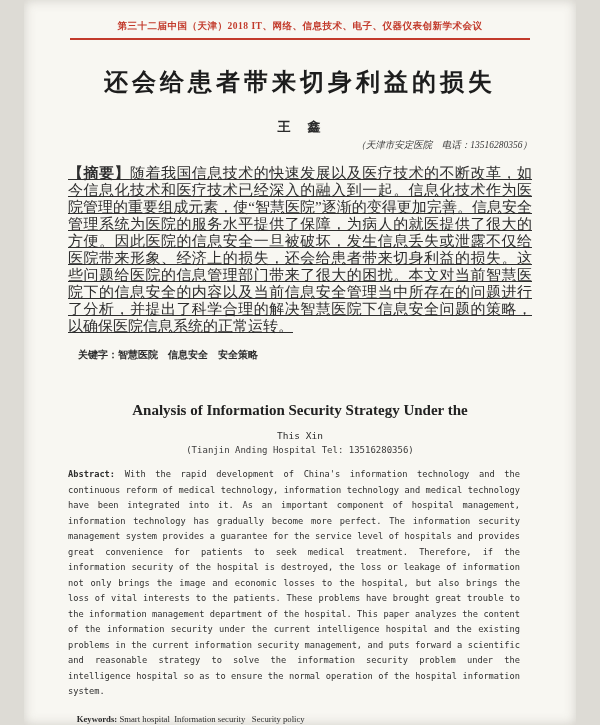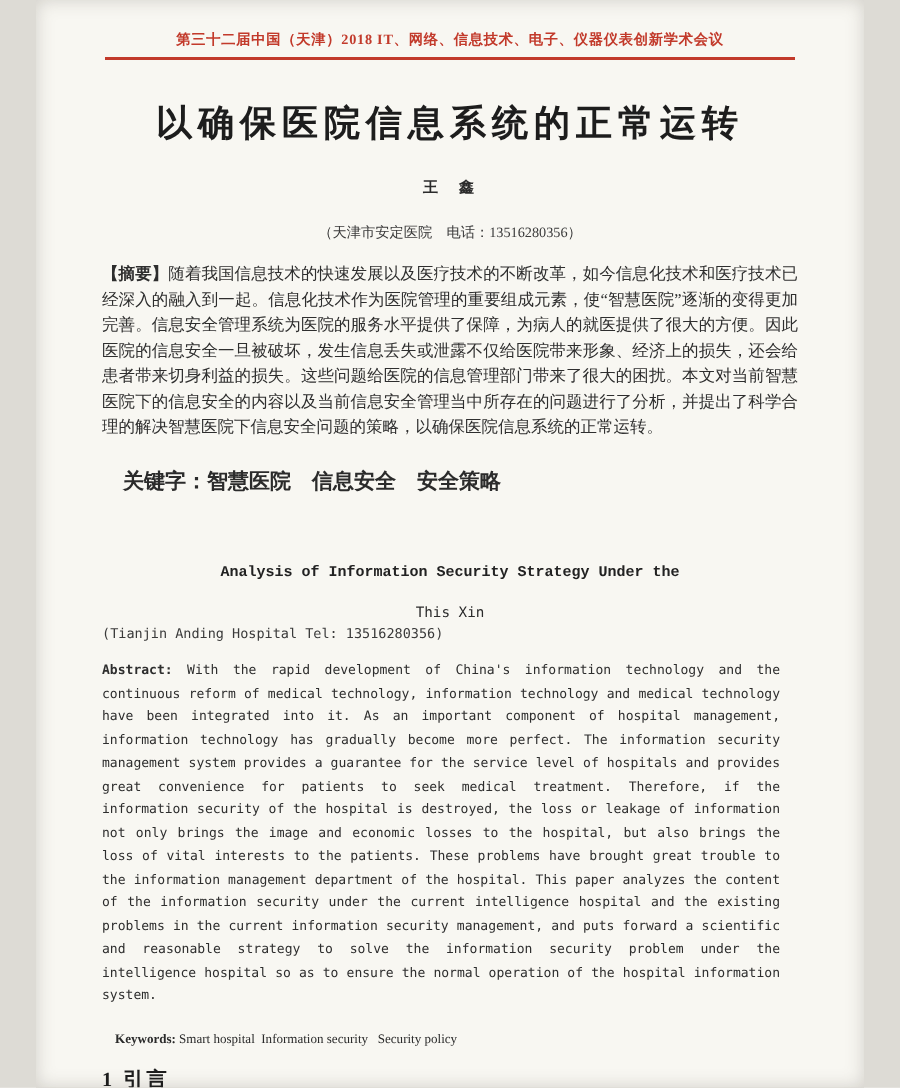--- a/index.html
+++ b/index.html
@@ -33,61 +33,64 @@
     margin: 26px 0 0 0;
     text-align: center;
     font-size: 24px;
     font-weight: 700;
     letter-spacing: 4px;
     color: #1d1d1d;
   }
   .author {
     margin-top: 20px;
     text-align: center;
-    font-size: 10px;
+    font-size: 13px;
     font-weight: 600;
     letter-spacing: 2px;
   }
   .affiliation {
-    margin-top: 17px;
-    text-align: center;
+    margin-top: 3px;
+    text-align: right;
     font-size: 9.5px;
     color: #3a3a3a;
+    font-style: italic;
   }
   .abstract {
     margin: 13px 0 0 0;
-    font-size: 11px;
+    font-size: 15px;
     line-height: 17px;
     text-align: justify;
     color: #2e2e2e;
+    text-decoration: underline;
   }
   .abstract-label { font-weight: 700; }
   .keywords {
     margin: 2px 0 0 0;
-    font-size: 14px;
+    font-size: 10px;
     font-weight: 700;
     white-space: pre-wrap;
   }
   .en-title {
     margin: 22px 0 0 0;
     text-align: center;
-    font-family: Liberation Mono, monospace;
-    font-size: 10px;
+    font-family: Liberation Serif, serif;
+    font-size: 15px;
     font-weight: 700;
     line-height: 30px;
     color: #222;
   }
   .en-author {
     margin-top: 5px;
     text-align: center;
     font-family: "DejaVu Sans Mono", "Liberation Mono", monospace;
     font-size: 9.5px;
   }
   .en-affiliation {
     margin-top: 4px;
+    text-align: center;
     font-family: "DejaVu Sans Mono", "Liberation Mono", monospace;
     font-size: 9px;
     color: #3a3a3a;
   }
   .en-abstract {
     margin: 12px 12px 0 0;
     font-family: "DejaVu Sans Mono", "Liberation Mono", monospace;
     font-size: 8.7px;
     line-height: 15.5px;
     text-align: justify;
@@ -118,21 +121,21 @@
   }
 </style>
 </head>
 <body>
 
 <div class="page">
 
   <div class="conf-title">第三十二届中国（天津）2018 IT、网络、信息技术、电子、仪器仪表创新学术会议</div>
   <hr class="conf-rule">
 
-  <h1 class="title">以确保医院信息系统的正常运转</h1>
+  <h1 class="title">还会给患者带来切身利益的损失</h1>
 
   <div class="author">王　鑫</div>
 
   <div class="affiliation">（天津市安定医院　电话：13516280356）</div>
 
   <p class="abstract">
     <span class="abstract-label">【摘要】</span><span>随着我国信息技术的快速发展以及医疗技术的不断改革，如今信息化技术和医疗技术已经深入的融入到一起。信息化技术作为医院管理的重要组成元素，使“智慧医院”逐渐的变得更加完善。信息安全管理系统为医院的服务水平提供了保障，为病人的就医提供了很大的方便。因此医院的信息安全一旦被破坏，发生信息丢失或泄露不仅给医院带来形象、经济上的损失，还会给患者带来切身利益的损失。这些问题给医院的信息管理部门带来了很大的困扰。本文对当前智慧医院下的信息安全的内容以及当前信息安全管理当中所存在的问题进行了分析，并提出了科学合理的解决智慧医院下信息安全问题的策略，以确保医院信息系统的正常运转。</span>
   </p>
 
   <p class="keywords">

